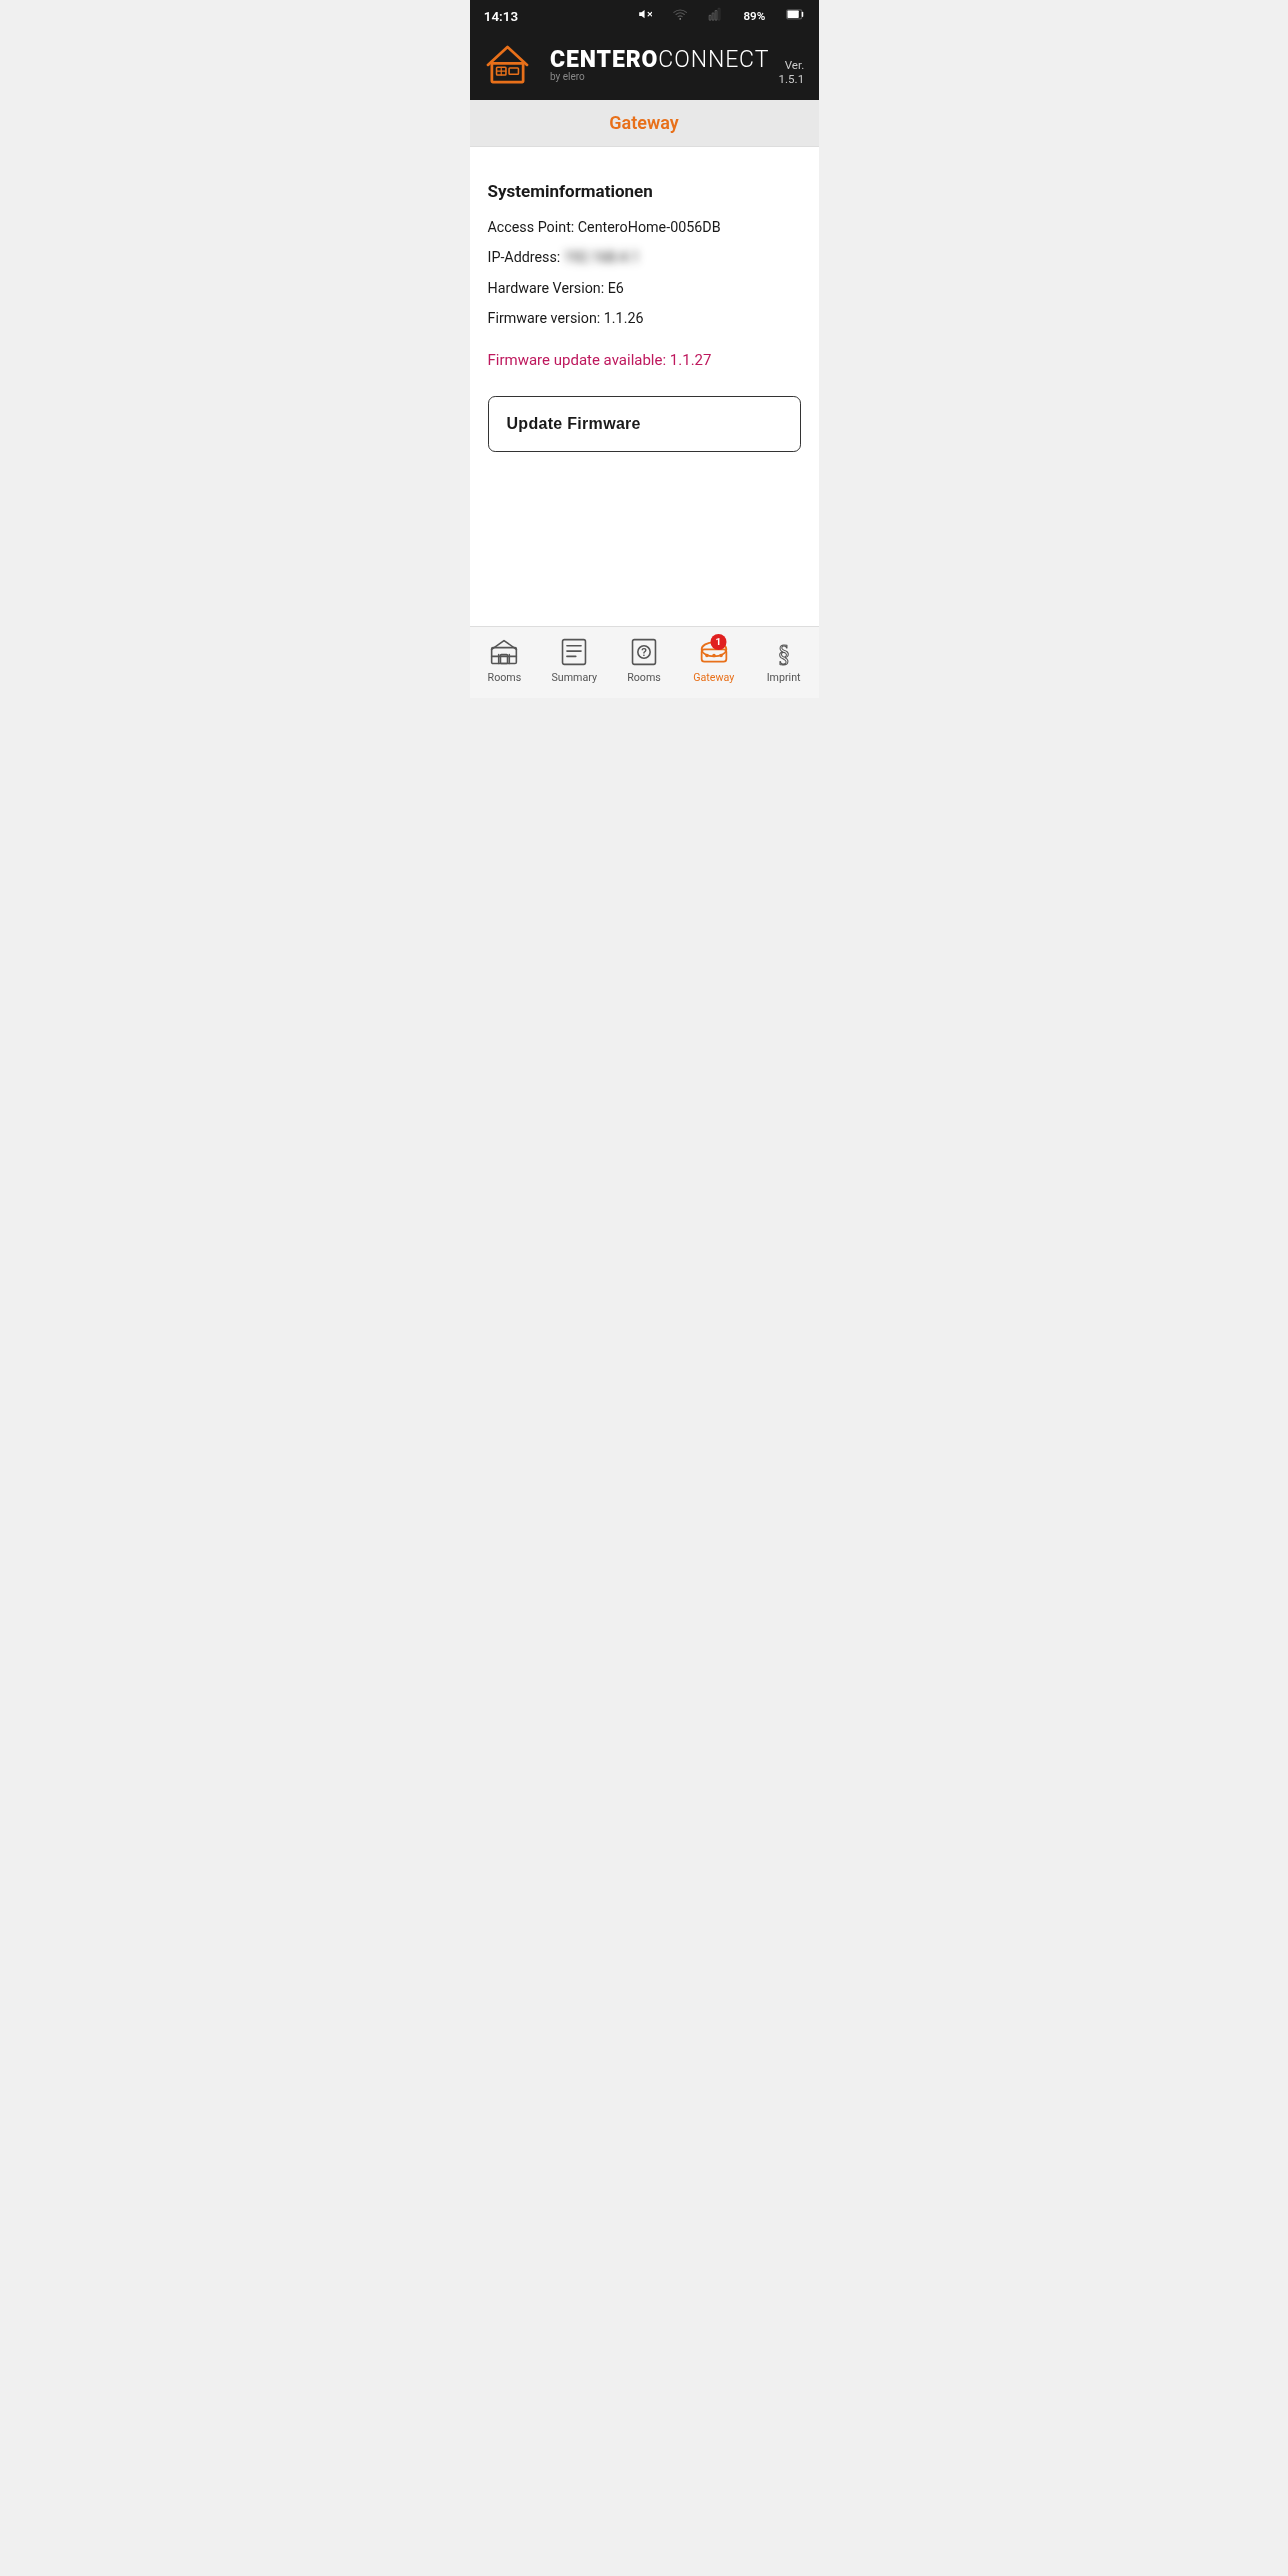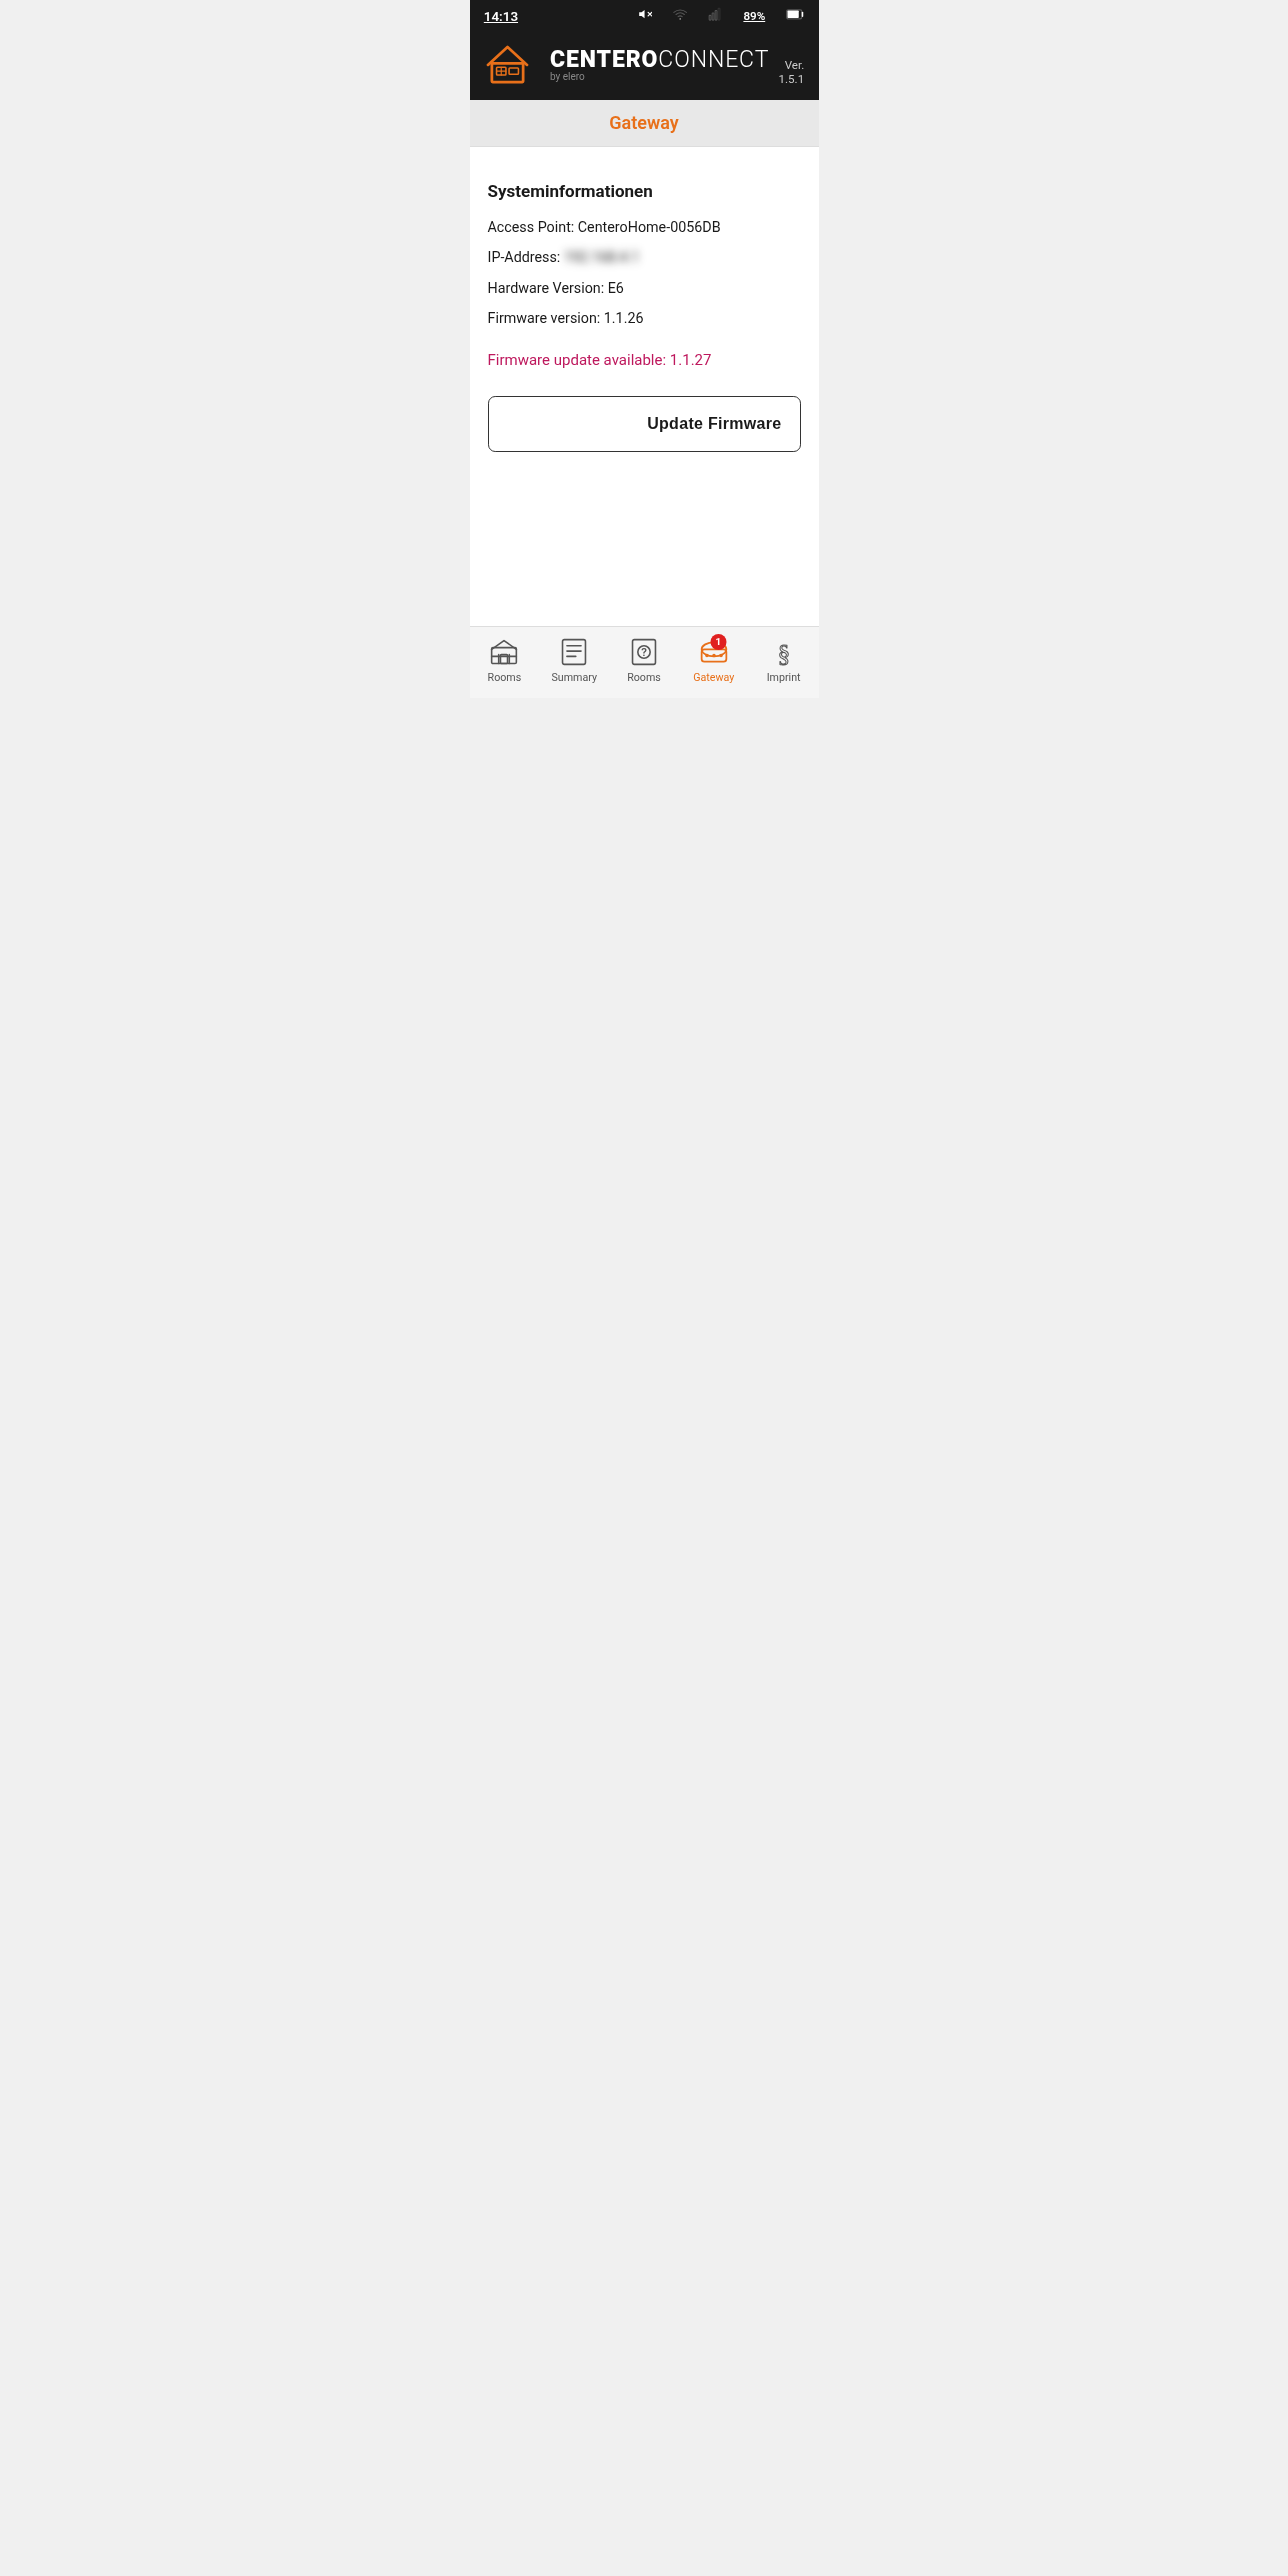--- a/index.html
+++ b/index.html
@@ -20,21 +20,20 @@
     .status-bar {
       background: #1a1a1a;
       color: #ffffff;
       display: flex;
       justify-content: space-between;
       align-items: center;
       padding: 7.2px 14.3px;
       font-size: 13.4px;
       font-weight: 600;
       height: 32px;
-      text-decoration: underline;
     }
 
     .status-right {
       display: flex;
       align-items: center;
       gap: 21px;
       font-size: 11.6px;
     }
 
     
@@ -124,21 +123,21 @@
     .update-button {
       width: 100%;
       padding: 18px;
       border: 1.8px solid #333333;
       background: #ffffff;
       color: #1a1a1a;
       font-size: 16px;
       font-weight: 700;
       border-radius: 7.2px;
       cursor: pointer;
-      text-align: right;
+      text-align: left;
       display: block;
       letter-spacing: 0.3px;
     }
 
     
     .bottom-nav {
       background: #f5f5f5;
       border-top: 0.9px solid #ddd;
       display: flex;
       justify-content: space-around;

